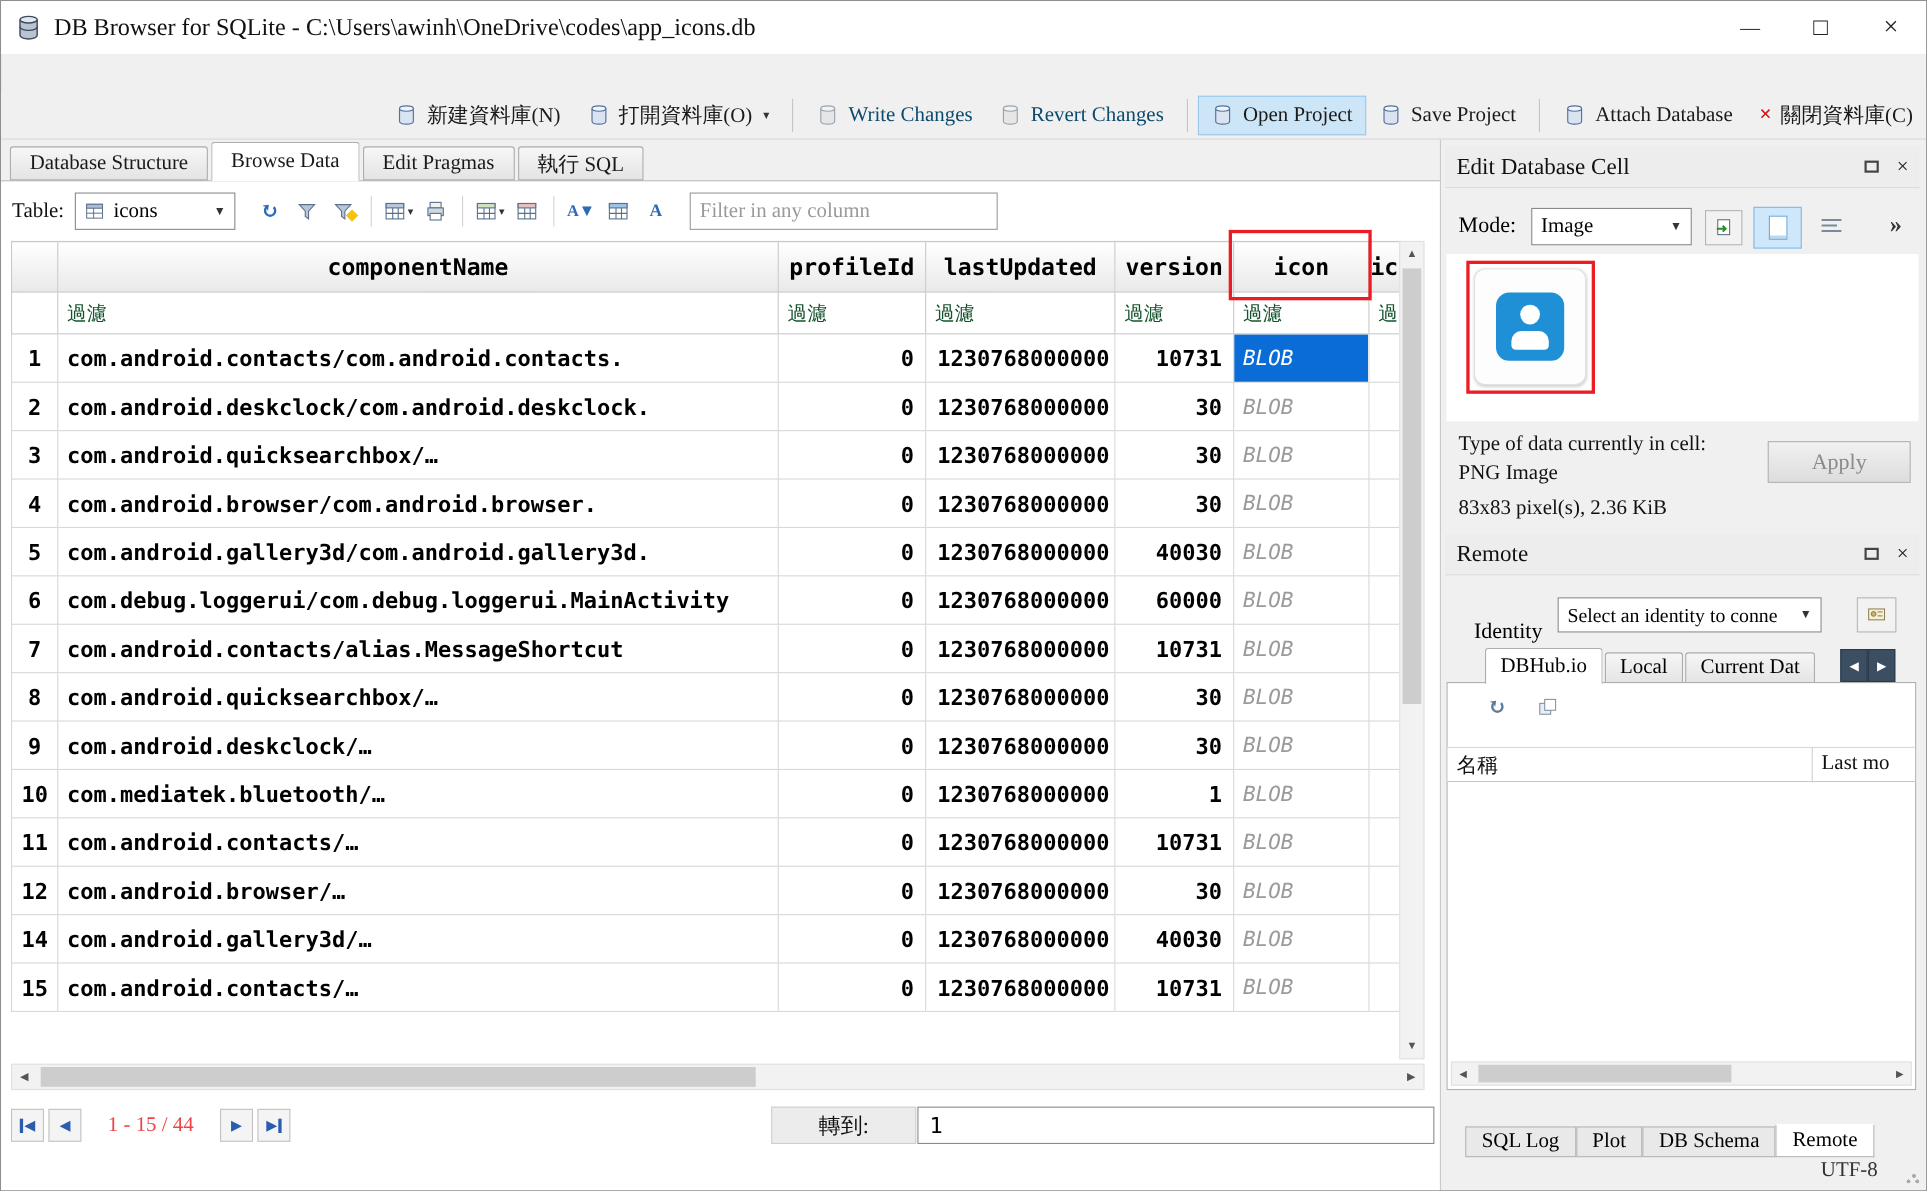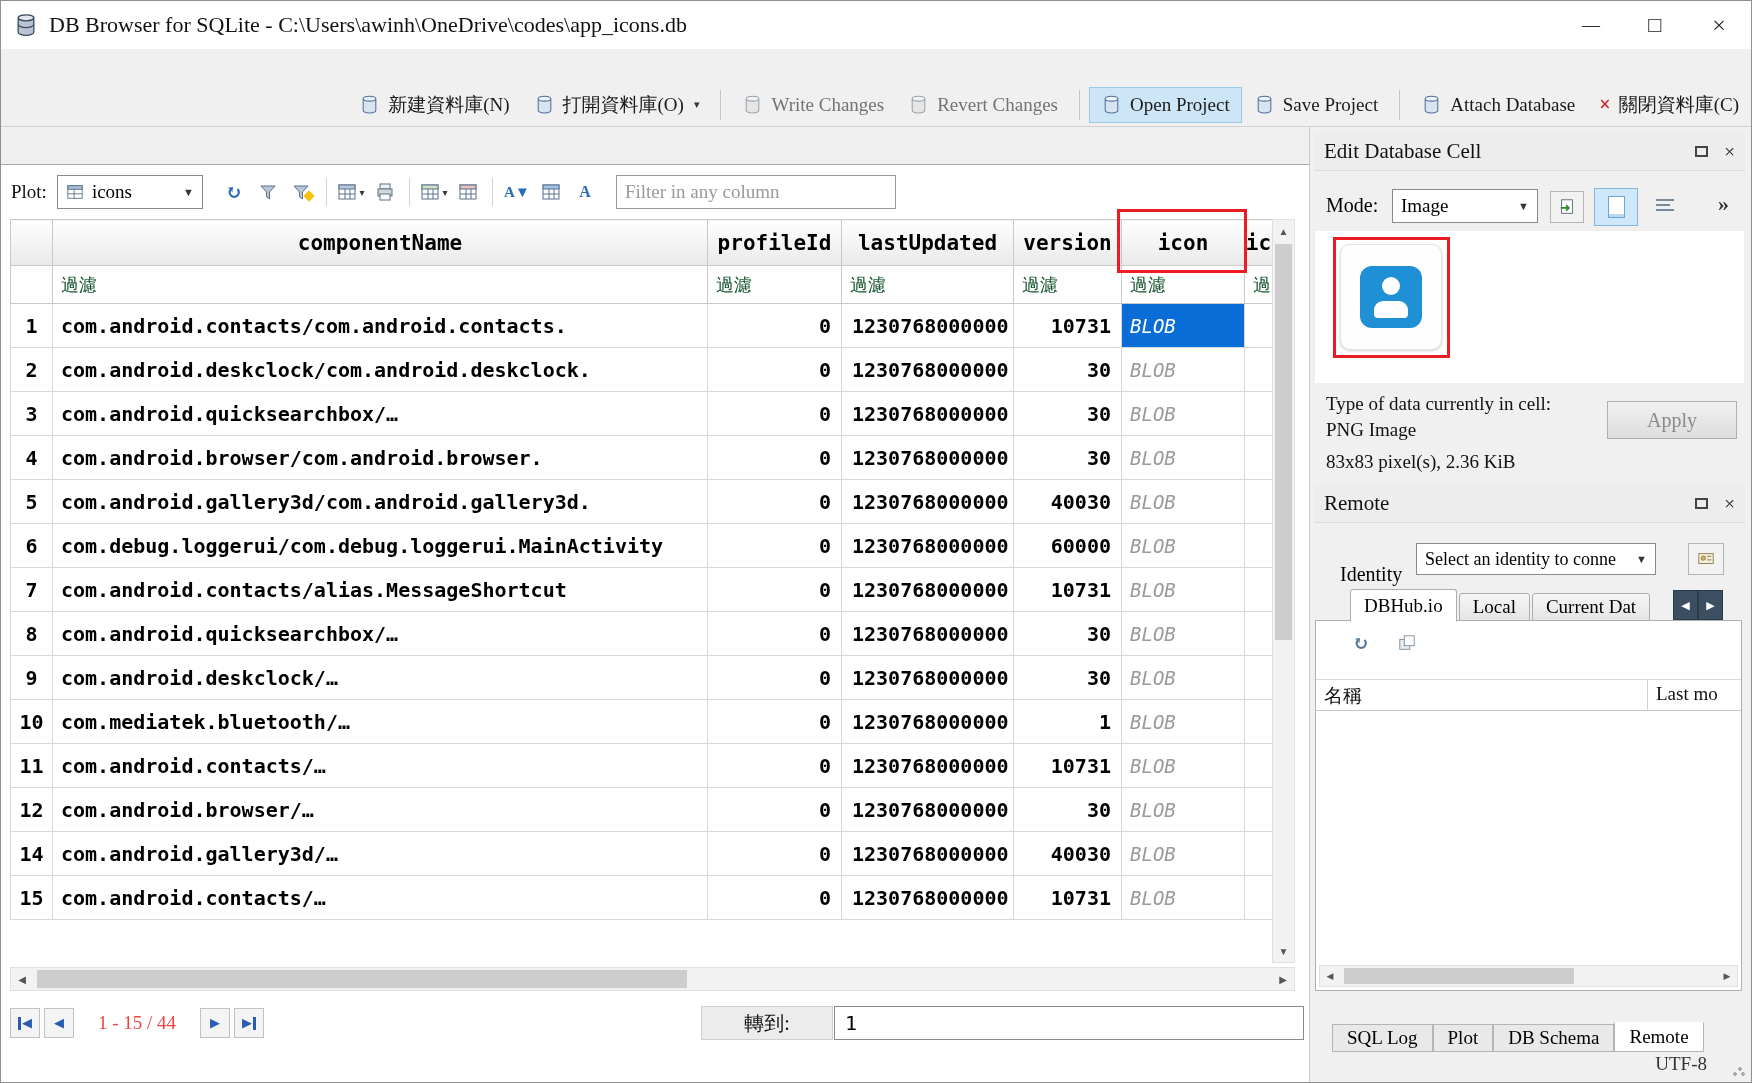--- a/index.html
+++ b/index.html
@@ -15,21 +15,21 @@
   .win-btn { width:64px; height:48px; display:flex; align-items:center; justify-content:center; font-size:18px; color:#222; cursor:default; }
 
   
   .menubar { position:absolute; top:48px; left:0; right:0; height:34px; background:#fff; display:flex; align-items:center; padding-left:6px; border-bottom:1px solid #e4e4e4; }
   .menu-item { padding:3px 13px; font-size:20px; color:#111; }
 
   
   .toolbar { position:absolute; top:82px; left:0; right:0; height:44px; background:#f0f0f0; border-bottom:1px solid #d2d2d2; display:flex; align-items:center; padding-left:6px;justify-content:flex-end; }
   .tool-btn { display:flex; align-items:center; gap:8px; padding:0 11px; height:36px; font-size:19px; color:#1a1a1a; border:1px solid transparent; }
   .tool-btn.highlight { background:#cde6f7; border:1px solid #9ac9ea; }
-  .tool-btn.disabled { color:#737373; }
+  .tool-btn.disabled { color:#0c4a6e; }
   .tool-sep { width:1px; height:30px; background:#c6c6c6; margin:0 9px; }
   .dd-arrow { font-size:11px; color:#333; margin-left:2px; }
   .redx { color:#d01818; font-weight:bold; font-size:20px; line-height:1; }
 
   
   .left-pane { position:absolute; left:0; top:126px; width:1308px; bottom:0; background:#f0f0f0; }
   .right-pane { position:absolute; left:1308px; top:126px; right:0; bottom:0; background:#f0f0f0; border-left:1px solid #c9c9c9; }
 
   
   .tabbar { display:flex; align-items:flex-end; height:37px; padding-left:8px; position:relative; z-index:3; }
@@ -238,25 +238,31 @@
         </span>
         <span class="tool-label">Attach Database</span>
       </div>
       <div class="tool-btn">
         <span><span class="redx">×</span></span>
         <span class="tool-label">關閉資料庫(C)</span>
       </div>
     </div>
 
   <div class="left-pane">
+    <div class="tabbar">
+        <div class="tab">Database Structure</div>
+        <div class="tab active">Browse Data</div>
+        <div class="tab">Edit Pragmas</div>
+        <div class="tab">執行 SQL</div>
+      </div>
 
     <div class="browse-panel">
 
       <div class="browse-toolbar">
-        <span class="lbl">Plot:</span>
+        <span class="lbl">Table:</span>
         <div class="combo table-combo">
           <span>
             <svg width="18" height="18" viewBox="0 0 20 20">
                 <rect x="2" y="3" width="16" height="14" fill="#fff" stroke="#5a718c"></rect>
                 <rect x="2" y="3" width="16" height="4" fill="#a9bdd4" stroke="#5a718c"></rect>
                 <line x1="9" y1="7" x2="9" y2="17" stroke="#5a718c"></line>
                 <line x1="2" y1="12" x2="18" y2="12" stroke="#5a718c"></line>
               </svg>
           </span>
           <span>icons</span>

